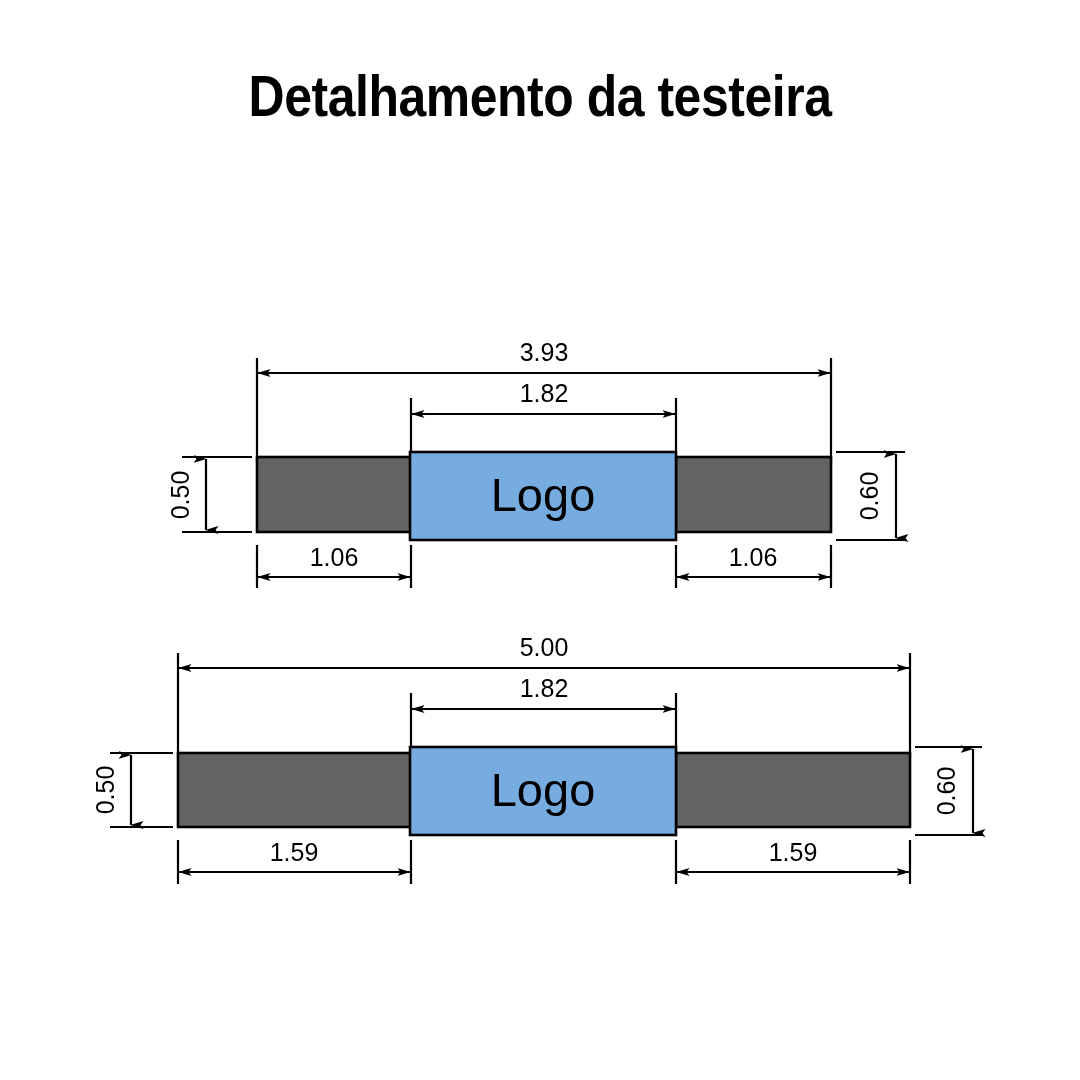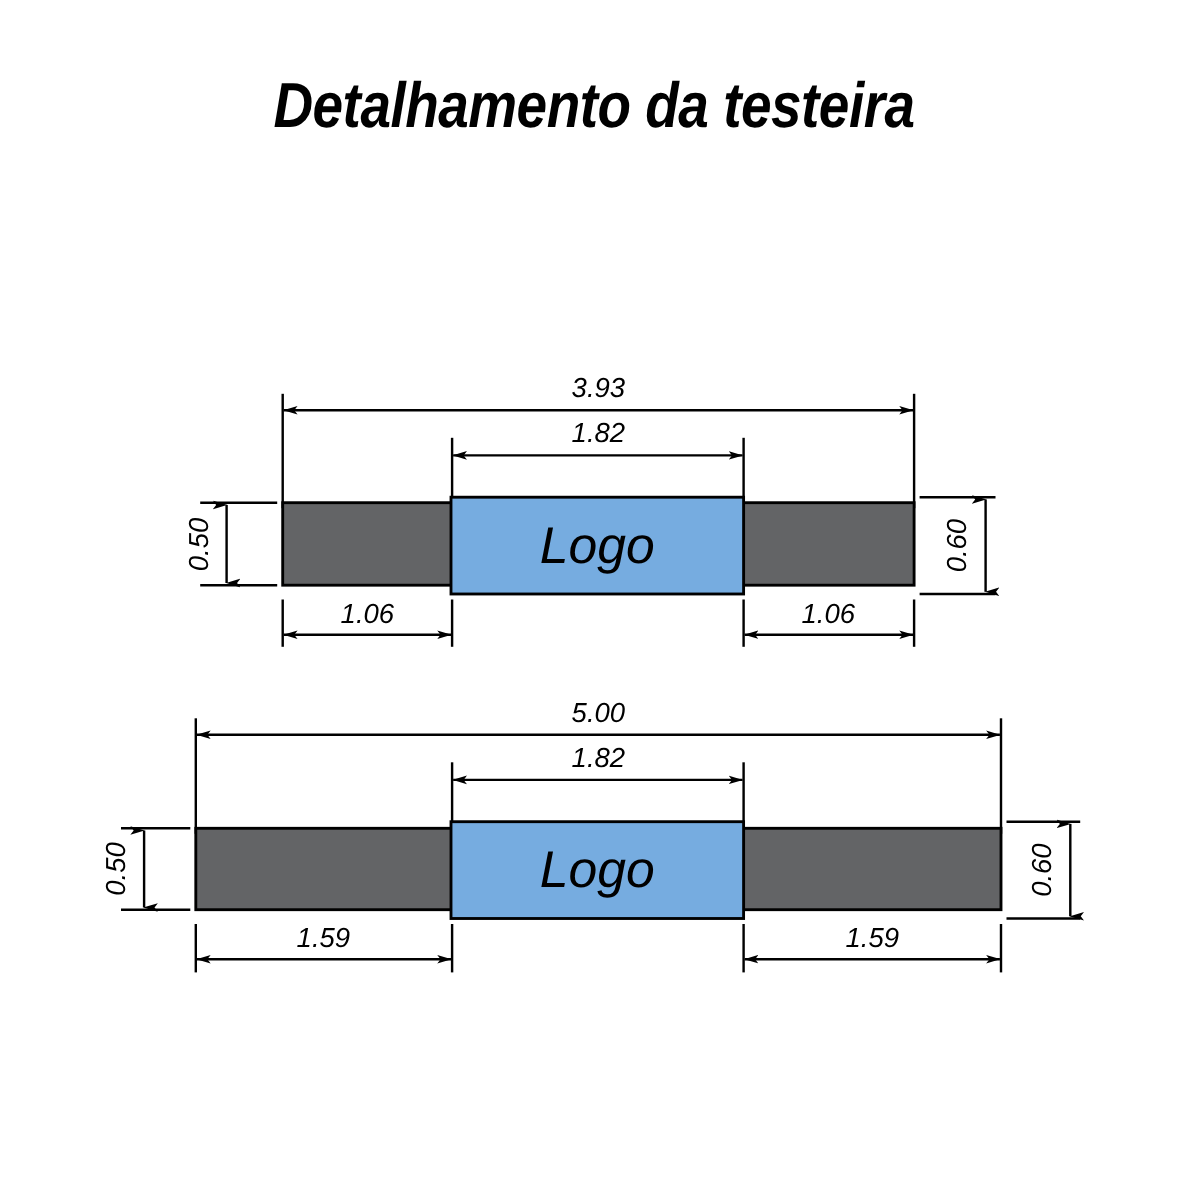--- a/index.html
+++ b/index.html
@@ -12,21 +12,20 @@
     height: 1080px;
     font-family: "Liberation Sans", sans-serif;
     overflow: hidden;
     position: relative;
   }
   #canvas-root {
     position: absolute;
     left: 0; top: 0;
     width: 1080px;
     height: 868px;
-    font-style: italic;
   }
   .page-title {
     position: absolute;
     left: 0;
     top: 62px;
     width: 1080px;
     text-align: center;
     font-family: "Liberation Sans Narrow", "Liberation Sans", sans-serif;
     font-weight: bold;
     font-size: 58px;

